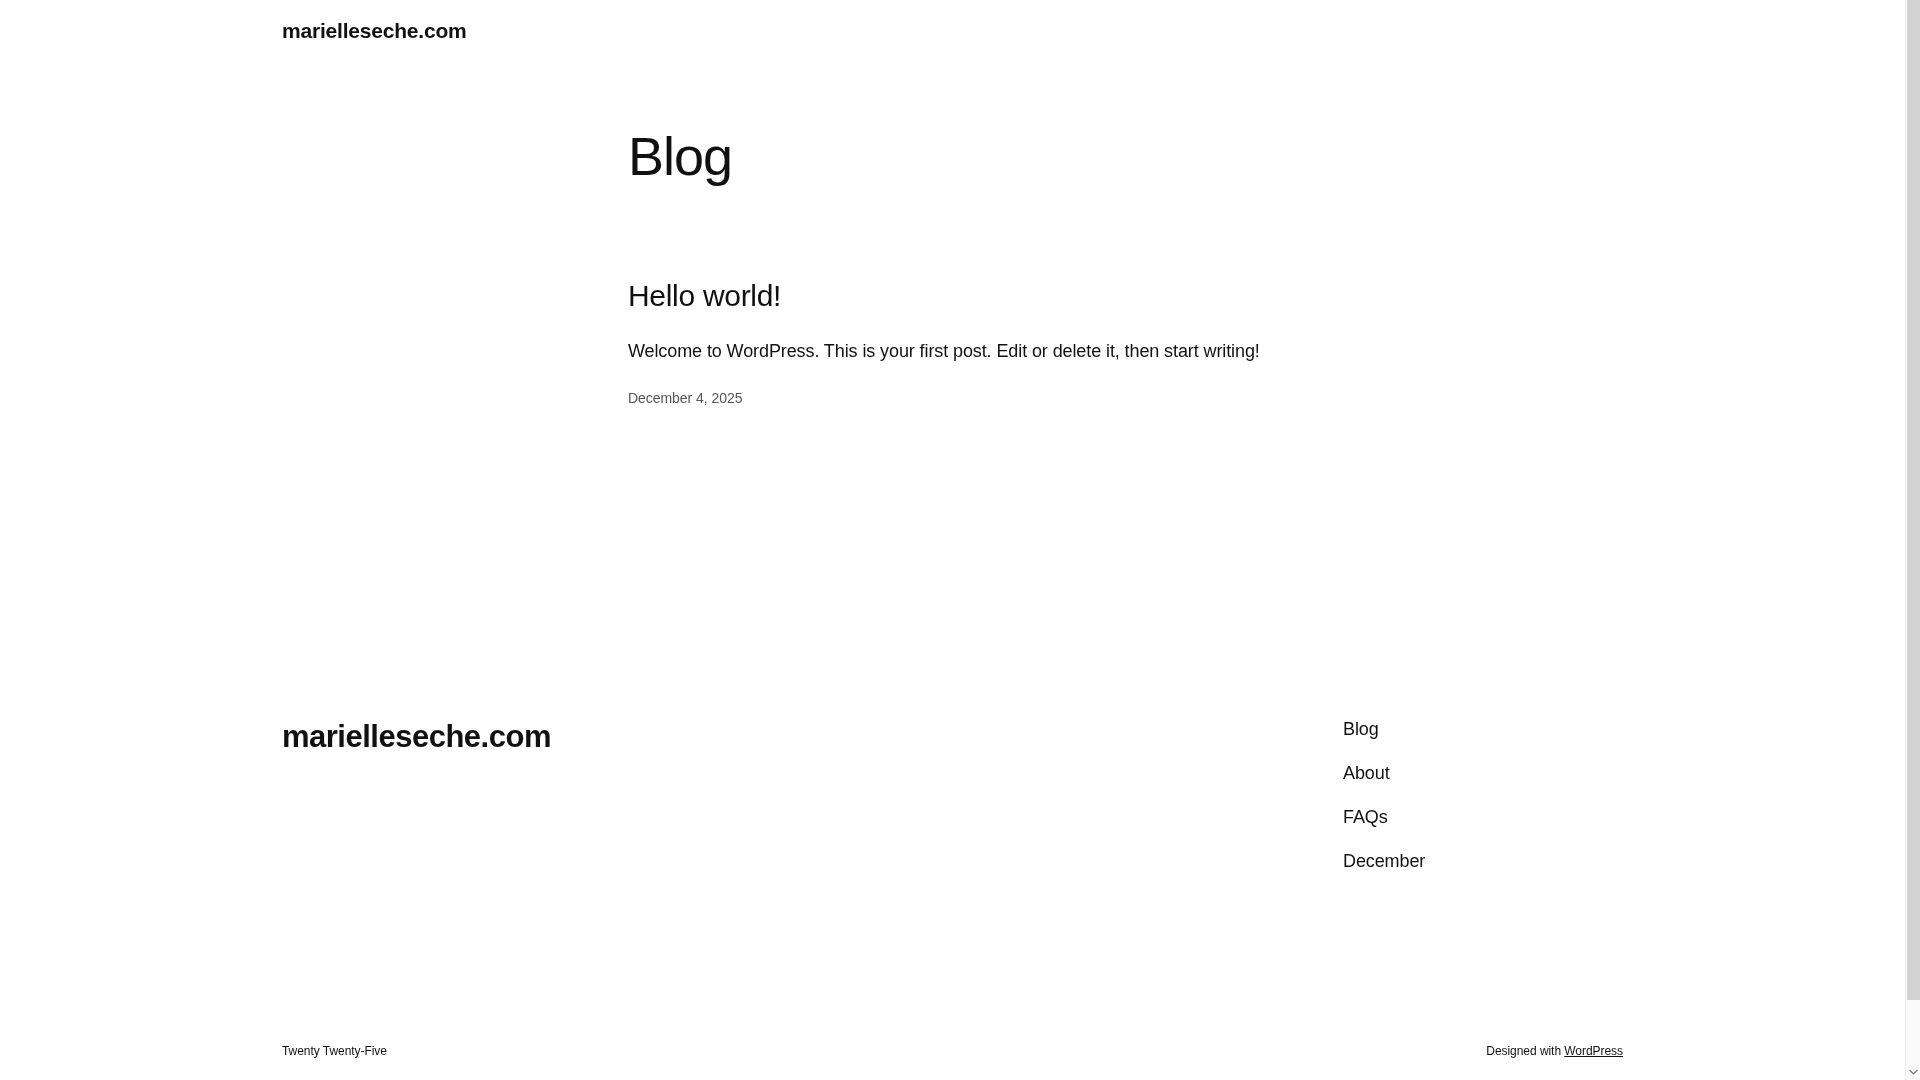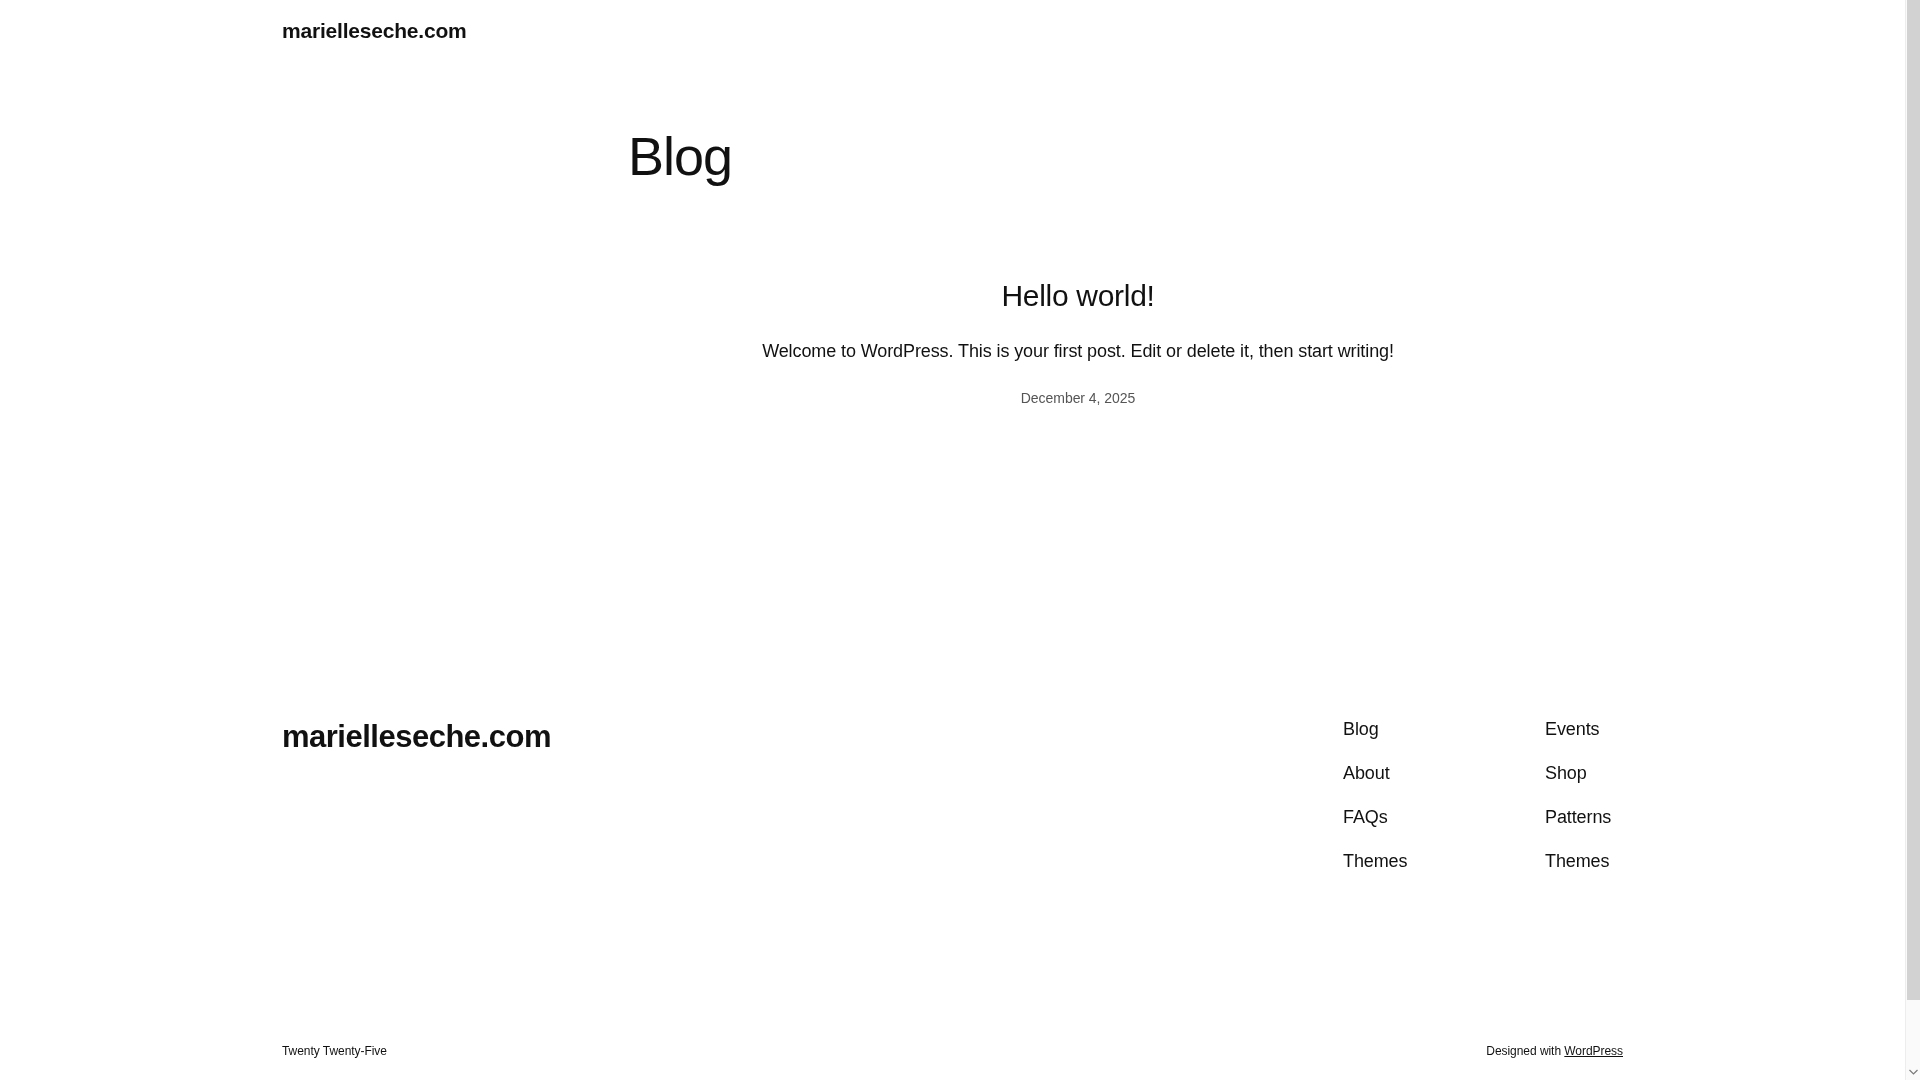--- a/index.html
+++ b/index.html
@@ -86,21 +86,20 @@
     color: #111111;
     line-height: 1.1;
     margin: 0;
   }
 
   .post {
     position: absolute;
     top: 278px;
     left: 628px;
     width: 900px;
-    text-align: center;
   }
   .post-title {
     margin: 0;
     font-size: 30px;
     font-weight: 400;
     letter-spacing: -0.3px;
     color: #111111;
     line-height: 1.2;
   }
   .post-excerpt {
@@ -209,27 +208,21 @@
 
     <div class="footer">
 
       <div class="footer-brand">marielleseche.com</div>
 
       <nav class="footer-nav">
         <div class="footer-col">
           <a class="footer-link" href="#">Blog</a>
           <a class="footer-link" href="#">About</a>
           <a class="footer-link" href="#">FAQs</a>
-          <a class="footer-link" href="#">Themes</a>
-        </div>
-        <div class="footer-col">
-          <a class="footer-link" href="#">Events</a>
-          <a class="footer-link" href="#">Shop</a>
-          <a class="footer-link" href="#">Patterns</a>
-          <a class="footer-link" href="#">Themes</a>
+          <a class="footer-link" href="#">December</a>
         </div>
       </nav>
 
       <div class="footer-bottom">
         <div class="footer-theme">Twenty Twenty-Five</div>
         <div class="footer-credit"><span>Designed with </span><a href="#">WordPress</a></div>
       </div>
 
     </div>
 

